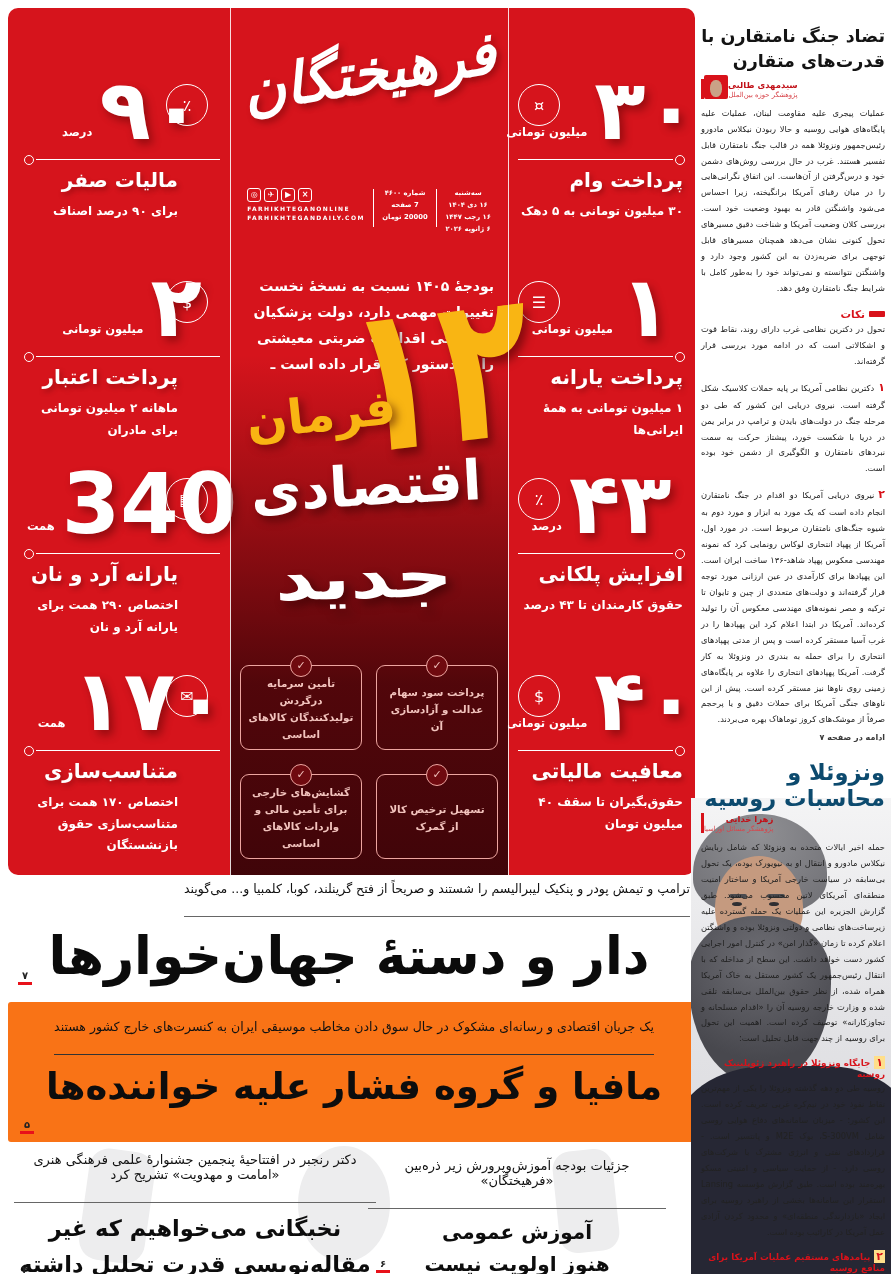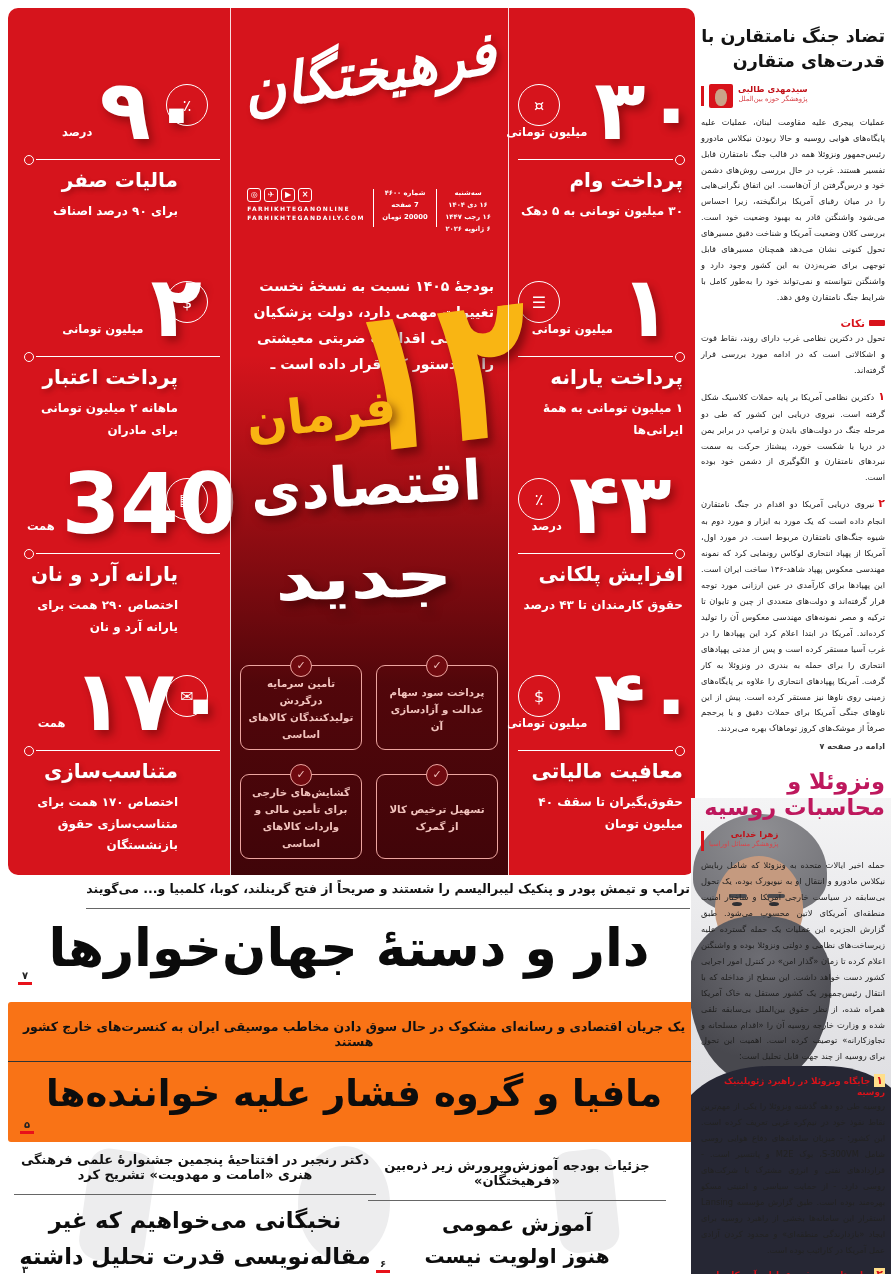--- a/index.html
+++ b/index.html
@@ -76,36 +76,36 @@
         display:flex;align-items:center;justify-content:center;text-align:center;
         font-size:10.3px;font-weight:bold;color:#f2c3bd;line-height:1.65;padding:9px 6px 6px;}
   .check{position:absolute;top:-11px;left:50%;transform:translateX(-50%);width:20px;height:20px;
          border:1.4px solid #eda5a0;border-radius:50%;background:#6f0a0f;color:#f2c3bd;
          font-size:11px;line-height:19px;text-align:center;}
 
   
   .articles{position:absolute;right:6px;top:24px;width:184px;direction:rtl;z-index:7;
             height:1000px;}
   .a1-title{font-size:17.5px;font-weight:bold;line-height:1.45;color:#141414;text-align:right;}
-  .author{display:flex;direction:ltr;gap:5px;margin-top:9px;align-items:flex-start;}
+  .author{display:flex;direction:ltr;align-items:flex-end;}
   .red-bar{width:3px;height:20px;background:#d8121a;margin-top:2px;}
   .avatar{width:24px;height:24px;background:#d8121a;border-radius:2px;position:relative;overflow:hidden;}
   .avatar::after{content:"";position:absolute;left:6px;top:5px;width:12px;height:17px;
                  background:#caa287;border-radius:45%;}
   .author-text{direction:rtl;text-align:right;}
   .a-name{font-size:8.5px;font-weight:bold;color:#c11118;}
   .a-role{font-size:6.8px;color:#d8454b;margin-top:1px;}
   .body-txt{font-size:8.3px;line-height:1.92;text-align:justify;color:#222;margin-top:7px;}
   .notes-label{display:flex;align-items:center;gap:4px;color:#d8121a;font-weight:bold;
                font-size:10.5px;margin:11px 0 2px;}
   .notes-label::before{content:"";width:16px;height:6px;background:#d8121a;border-radius:1px;}
   .rednum{color:#d8121a;font-weight:bold;font-size:11px;margin-left:4px;}
   .hl{background:#ffdf8a;padding:0 2px;}
   .more{font-size:8px;font-weight:bold;color:#3a3a3a;margin-top:5px;}
-  .a2-title{font-size:22.5px;font-weight:bold;color:#be185d;margin-top:17px;text-align:right;}
+  .a2-title{font-size:22.5px;font-weight:bold;color:#0c4a6e;margin-top:17px;text-align:right;}
   .subhead{color:#d8121a;font-size:8.8px;font-weight:bold;margin:9px 0 2px;text-align:right;}
 
   
   .photo{position:absolute;right:0;top:798px;width:200px;height:476px;z-index:5;overflow:hidden;
          background:linear-gradient(180deg,#f4f4f5,#e3e3e6 45%,#d7d7db);}
   .hair{position:absolute;top:16px;left:2px;width:134px;height:100px;
         background:radial-gradient(circle at 50% 20%,#8f8f93,#6f6f74);
         border-radius:55% 55% 42% 42%/65% 65% 38% 38%;}
   .face{position:absolute;top:58px;left:24px;width:88px;height:100px;background:#c59a7f;
         border-radius:50% 50% 46% 46%;}
@@ -113,22 +113,22 @@
   .brow.l{left:38px;}.brow.r{left:76px;}
   .eye{position:absolute;width:10px;height:4px;background:#2e2e32;border-radius:50%;top:104px;}
   .eye.l{left:41px;}.eye.r{left:78px;}
   .beard{position:absolute;top:118px;left:-2px;width:142px;height:168px;
          background:radial-gradient(circle at 50% 25%,#6d6d73,#48484e 70%);
          border-radius:46% 46% 48% 48%/36% 36% 60% 60%;}
   .torso{position:absolute;top:268px;left:-16px;width:234px;height:220px;background:#262734;
          border-radius:40% 36% 0 0/30% 26% 0 0;}
 
   
-  .kicker{display:inline-block;font-size:12.5px;font-weight:bold;color:#111;
-          border-bottom:1px solid #666;padding-bottom:12px;}
+  .kicker{display:inline-block;font-size:12.5px;font-weight:normal;color:#111;
+          border-bottom:1px solid #666;padding-bottom:20px;}
   .pagemark{position:absolute;font-size:10px;font-weight:bold;color:#222;
             border-bottom:3px solid #e8111a;padding:0 4px 1px;}
   .story1{position:absolute;left:8px;top:878px;width:682px;direction:rtl;z-index:4;}
   .story1 .krow{text-align:right;padding-left:4px;}
   .head1{font-size:52px;font-weight:bold;color:#0b0b0b;letter-spacing:-2px;white-space:nowrap;
          margin-top:9px;text-align:center;}
   .yellow{position:absolute;left:8px;top:1002px;width:692px;height:140px;background:#f97316;
           z-index:3;text-align:center;direction:rtl;border-radius:3px;}
   .yellow .kicker{margin-top:17px;font-size:12.5px;border-color:#333;}
   .head2{font-size:37px;font-weight:bold;letter-spacing:-1px;white-space:nowrap;margin-top:10px;

